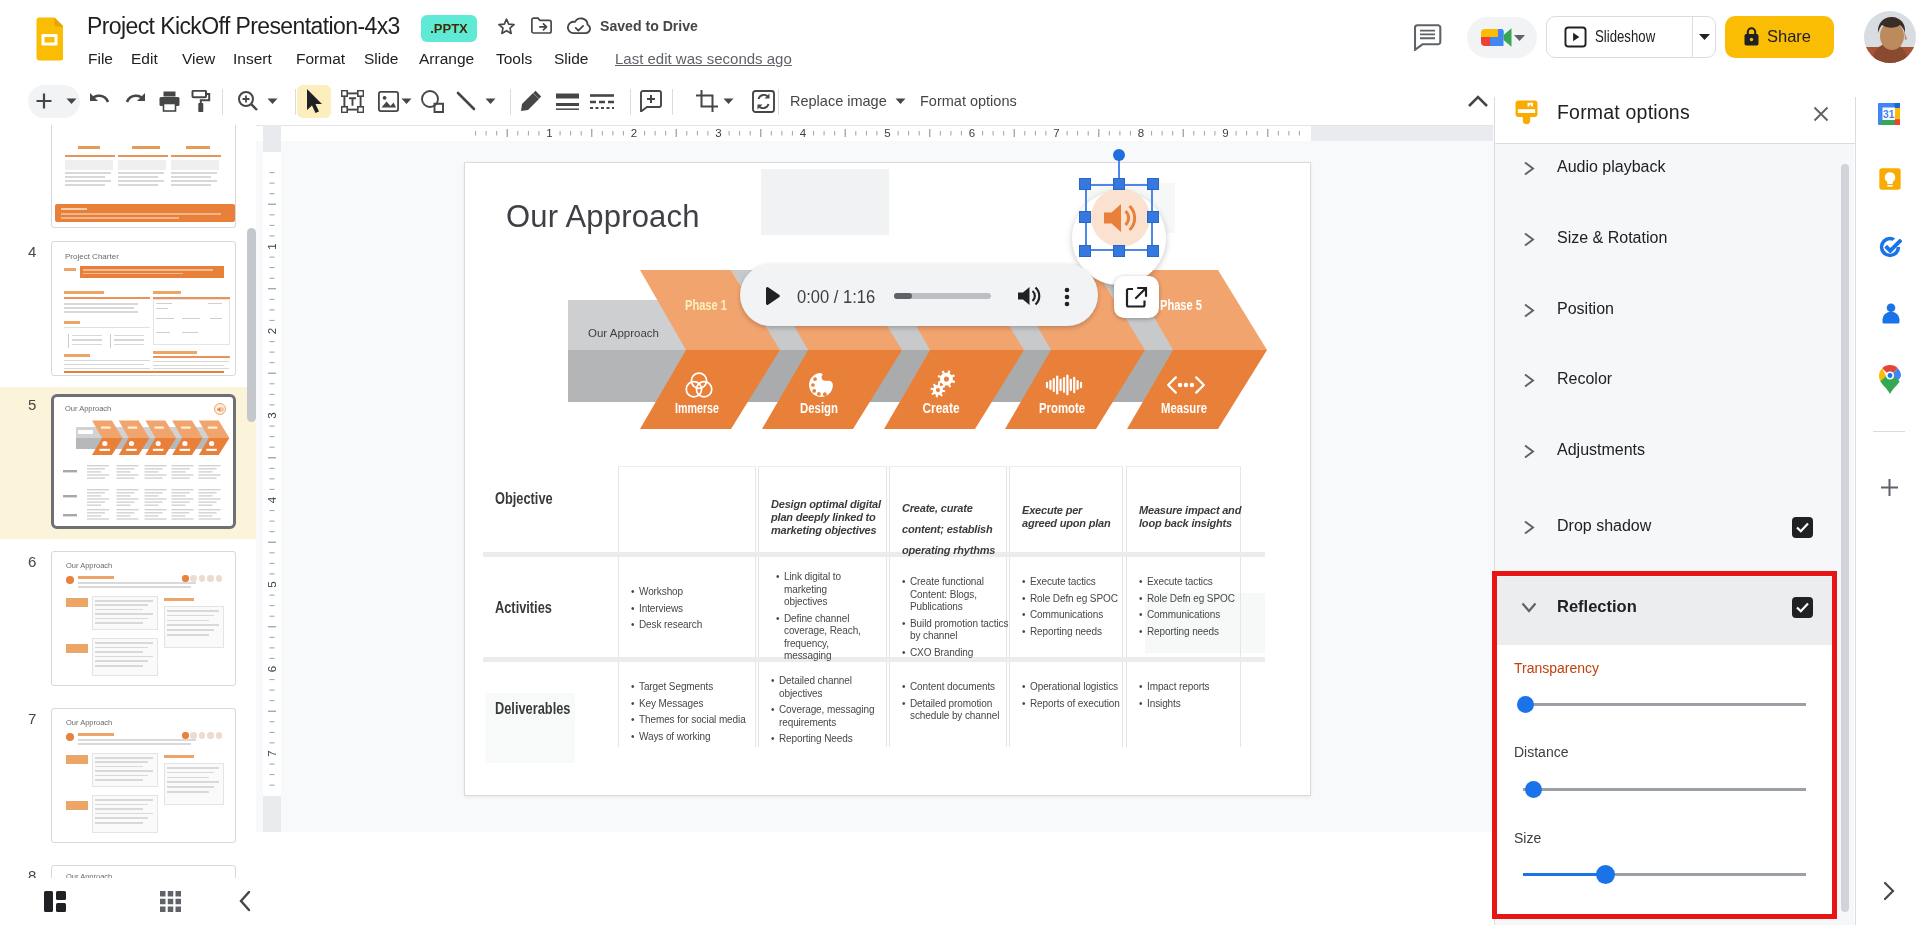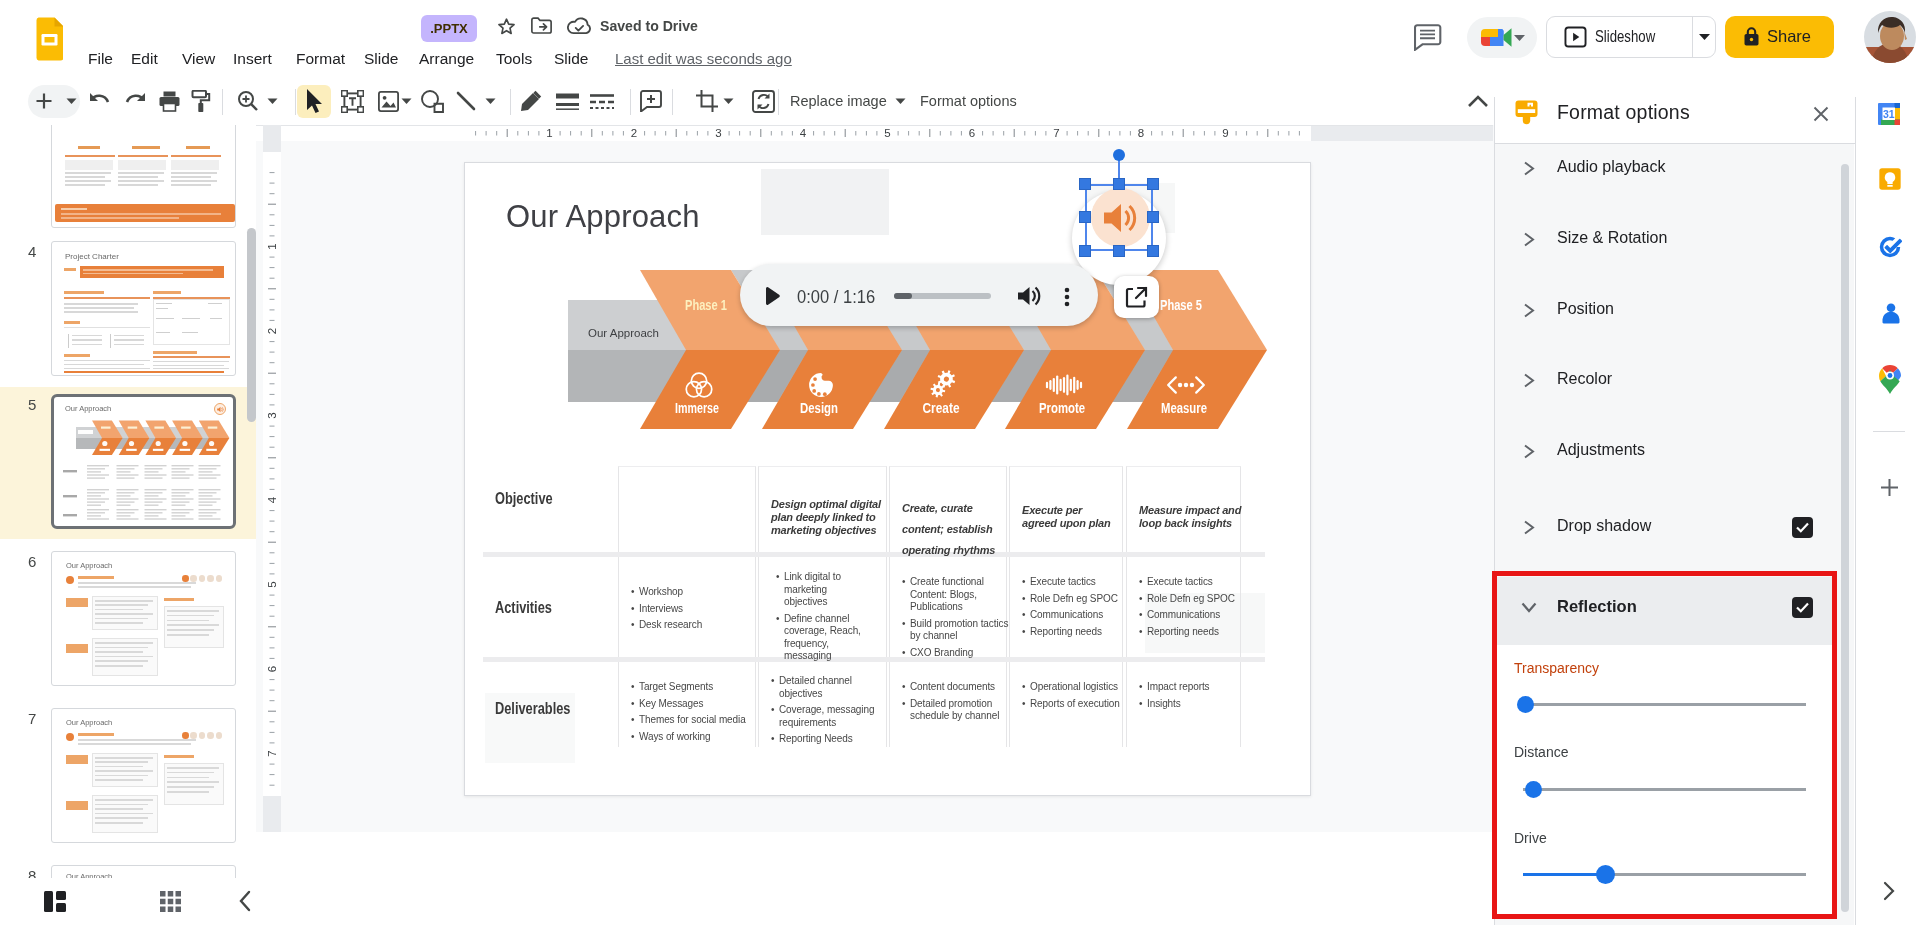--- a/index.html
+++ b/index.html
@@ -3,21 +3,21 @@
 <meta charset="utf-8">
 <style>
 * { margin:0; padding:0; box-sizing:border-box; }
 html,body { width:1921px; height:925px; overflow:hidden; background:#fff;
   font-family:"Liberation Sans", sans-serif; }
 .abs { position:absolute; }
 #page { position:relative; width:1921px; height:925px; }
 
 #hdr { position:absolute; left:0; top:0; width:1921px; height:80px; background:#fff; }
 #title { position:absolute; left:87px; top:13px; font-size:23px; letter-spacing:-0.6px; color:#1f1f1f; }
-#pptx { position:absolute; left:421px; top:15px; width:56px; height:27px; background:#c4b5fd;
+#pptx { position:absolute; left:421px; top:15px; width:56px; height:27px; background:#5eead4;
   border-radius:6px; font-size:13px; font-weight:700; color:#402e00; text-align:center; line-height:27px; }
 .menuitem { position:absolute; top:50px; font-size:15.5px; color:#202124; }
 #lastedit { position:absolute; left:615px; top:50px; font-size:15px; color:#5f6368; text-decoration:underline; }
 
 #toolbar { position:absolute; left:0; top:80px; width:1493px; height:45px; background:#fff; }
 #toolbar .sep { position:absolute; top:9px; width:1px; height:26px; background:#dadce0; }
 .tbtxt { position:absolute; top:13px; font-size:14.5px; color:#444746; }
 
 #canvas { position:absolute; left:256px; top:125px; width:1238px; height:707px; background:#f8f9fa; }
 #hruler { position:absolute; left:256px; top:125px; width:1237px; height:16px; background:#fff; }
@@ -44,20 +44,21 @@
 <body>
 <div id="page">
   <div id="hdr">
 
     <svg class="abs" style="left:36px;top:17px" width="27" height="44" viewBox="0 0 27 44">
       <path d="M2 0 H18 L27 9 V40 a3 3 0 0 1 -3 3 H2 a3 3 0 0 1 -2 -3 V3 a3 3 0 0 1 2 -3 Z" fill="#fbbc04" transform="translate(0.5,0.5)"></path>
       <path d="M18 0 L27 9 H18 Z" fill="#e6a500" transform="translate(0.5,0.5)"></path>
       <rect x="5.5" y="17" width="16" height="11.5" rx="1.2" fill="#fff"></rect>
       <rect x="8.5" y="20" width="10" height="5.5" fill="#fbbc04"></rect>
     </svg>
+    <div id="title">Project KickOff Presentation-4x3</div>
     <div id="pptx">.PPTX</div>
 
     <svg class="abs" style="left:496px;top:16px" width="21" height="21" viewBox="0 0 24 24" fill="none" stroke="#444746" stroke-width="1.9">
         <path d="M12 3.6 l2.5 5.6 6.1.6 -4.6 4.1 1.3 6 -5.3-3.1 -5.3 3.1 1.3-6 -4.6-4.1 6.1-.6 Z" stroke-linejoin="round"></path>
       </svg>
 
     <svg class="abs" style="left:531px;top:17px" width="21" height="18" viewBox="0 0 24 20" fill="none" stroke="#444746" stroke-width="1.9">
         <path d="M1 3 a2 2 0 0 1 2-2 h5 l2.2 2.6 H21 a2 2 0 0 1 2 2 V16 a2 2 0 0 1 -2 2 H3 a2 2 0 0 1 -2-2 Z"></path>
         <path d="M10 11 h7 M14.2 7.5 L17.8 11 14.2 14.5" stroke-linejoin="round" stroke-linecap="round"></path>
       </svg>
@@ -966,21 +967,21 @@
       <svg class="abs" style="left:301px;top:505px" width="13" height="11" viewBox="0 0 13 11">
         <path d="M1 5.5 L4.8 9.2 L12 1.5" fill="none" stroke="#fff" stroke-width="2.2"></path>
       </svg>
       <div class="abs" style="left:2px;top:548px;width:337px;height:274px;background:#ffffff"></div>
       <div class="abs" style="left:19px;top:563px;font-size:14px;color:#c2410c">Transparency</div>
       <div class="abs" style="left:28px;top:606px;width:283px;height:2.5px;background:#9aa0a6"></div>
       <div class="abs" style="left:22px;top:599px;width:17px;height:17px;border-radius:50%;background:#1a73e8"></div>
       <div class="abs" style="left:19px;top:647px;font-size:14px;color:#3c4043">Distance</div>
       <div class="abs" style="left:28px;top:691px;width:283px;height:2.5px;background:#9aa0a6"></div>
       <div class="abs" style="left:30px;top:684px;width:17px;height:17px;border-radius:50%;background:#1a73e8"></div>
-      <div class="abs" style="left:19px;top:733px;font-size:14px;color:#3c4043">Drive</div>
+      <div class="abs" style="left:19px;top:733px;font-size:14px;color:#3c4043">Size</div>
       <div class="abs" style="left:28px;top:776px;width:283px;height:2.5px;background:#9aa0a6"></div>
       <div class="abs" style="left:28px;top:775.5px;width:82px;height:3.5px;background:#1a73e8"></div>
       <div class="abs" style="left:101px;top:768px;width:19px;height:19px;border-radius:50%;background:#1a73e8"></div>
       <div class="abs" style="left:346px;top:67px;width:8px;height:748px;border-radius:4px;background:#d0d4d9"></div>
       <div class="abs" style="left:-3px;top:474px;width:345px;height:348px;border:5px solid #e81515"></div>
     </div>
   <div id="sidebar">
       <svg class="abs" style="left:22px;top:6px" width="22" height="22" viewBox="0 0 22 22">
 <rect x="0" y="0" width="22" height="22" rx="1" fill="#4285f4"></rect>
 <rect x="16.5" y="0" width="5.5" height="5.5" fill="#1967d2"></rect>

